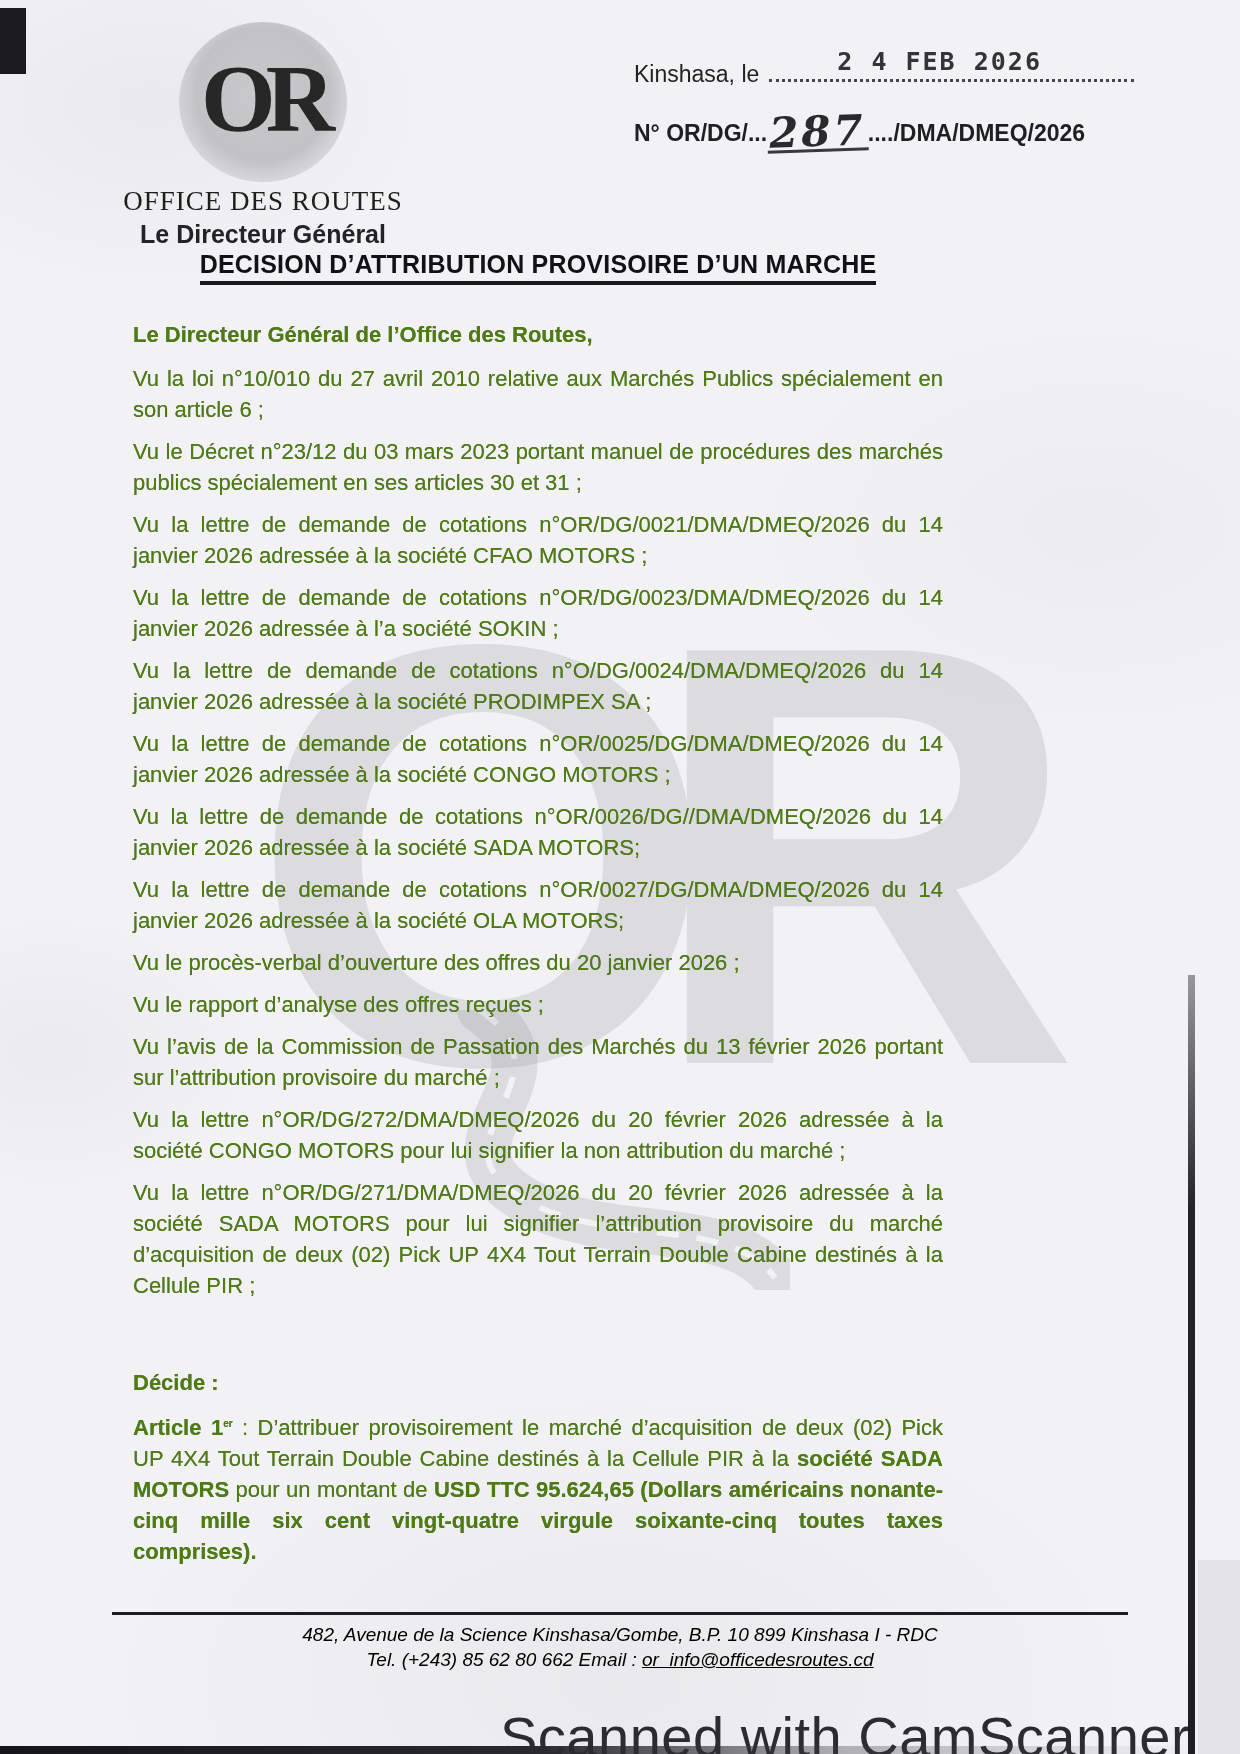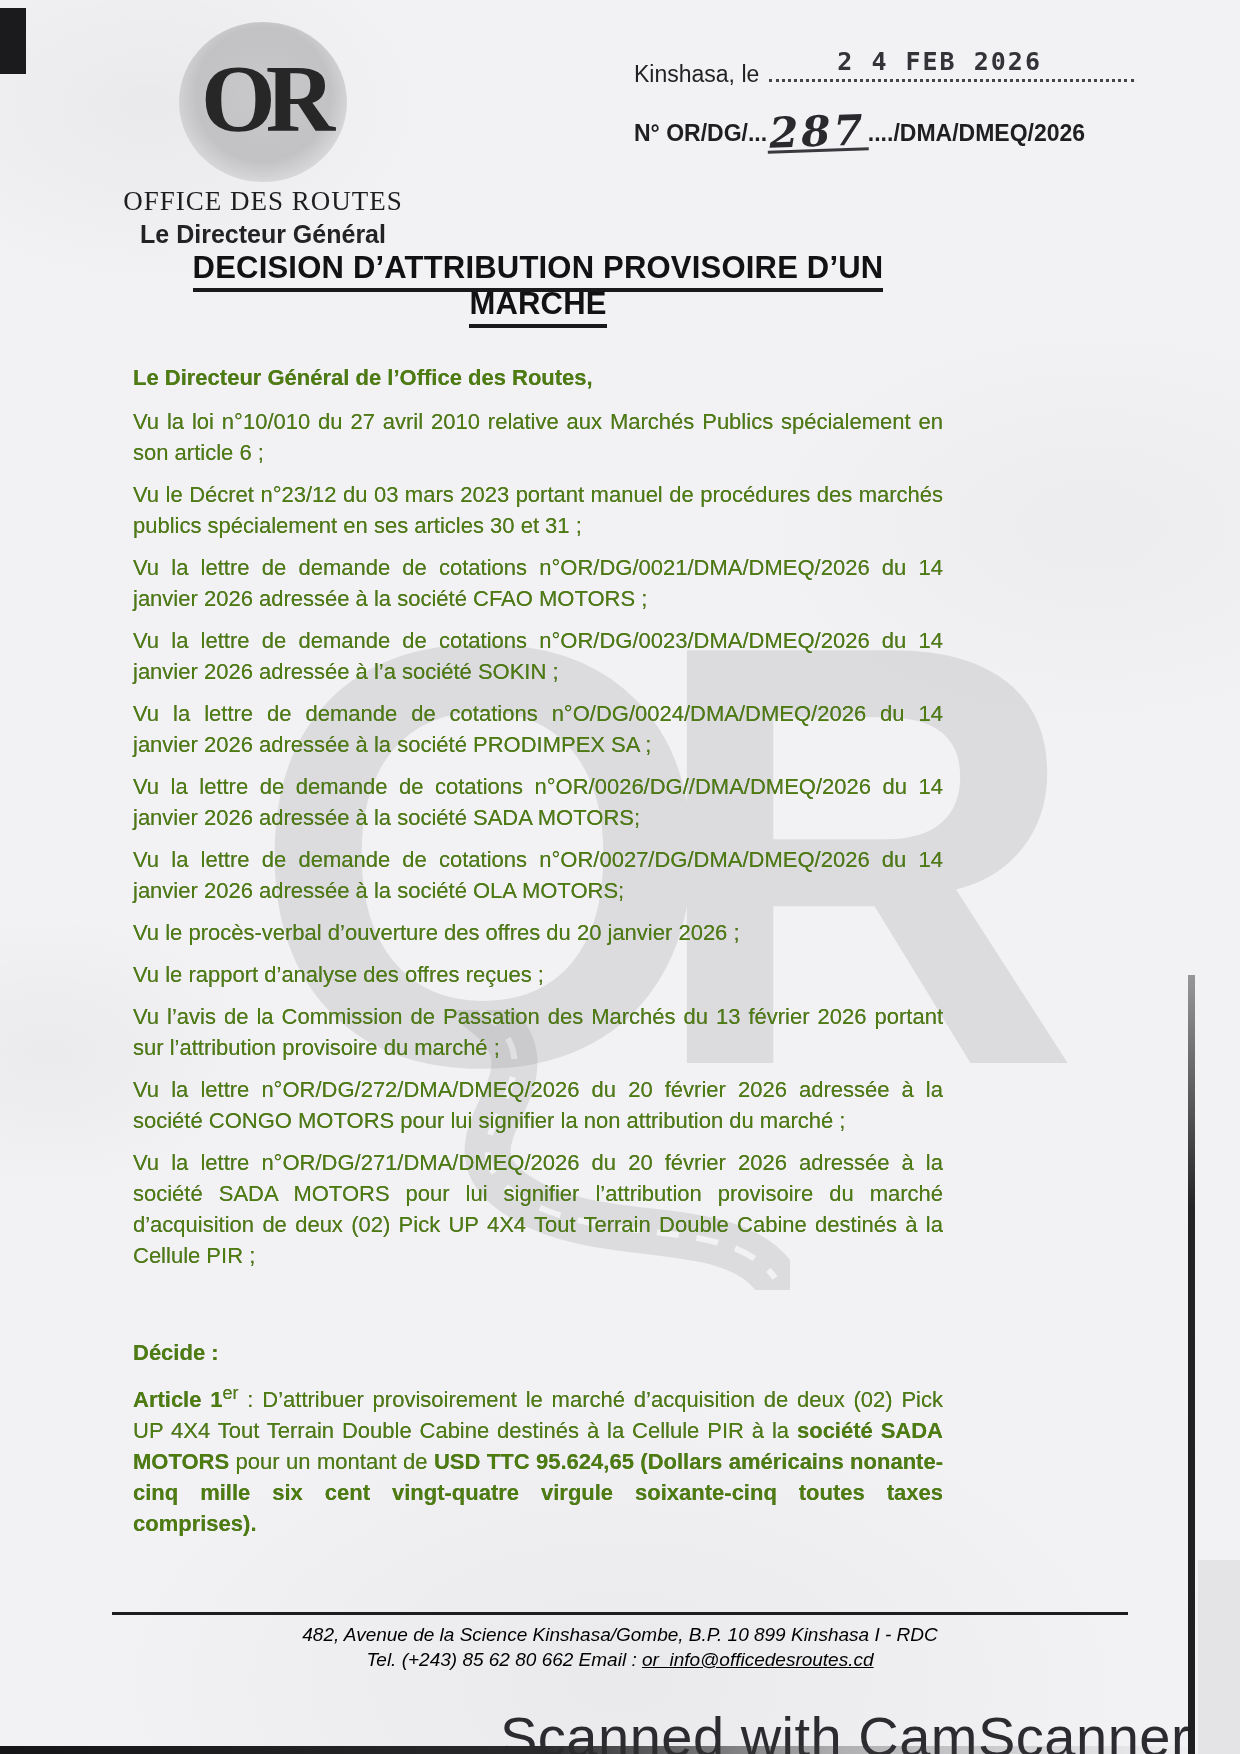--- a/index.html
+++ b/index.html
@@ -62,32 +62,32 @@
     font-family: "DejaVu Serif", serif; font-style: italic; font-weight: 600;
     font-size: 42px; letter-spacing: 3px; color: #2a2a2e;
     display: inline-block; transform: rotate(-2deg) translateY(5px);
     border-bottom: 3px solid #3a3a3e; line-height: 0.8; padding: 0 2px;
   }
 
   
   .doc { position: absolute; left: 133px; top: 250px; width: 810px; z-index: 2; }
   .title-row { text-align: center; margin-bottom: 40px; }
   .title-text {
-    font-size: 31px; font-weight: 700; color: #121214; letter-spacing: 0.2px;
+    font-size: 25px; font-weight: 700; color: #121214; letter-spacing: 0.2px;
     border-bottom: 4px solid #19191b; padding-bottom: 3px;
   }
   .para {
     font-size: 22px; line-height: 31px; margin: 0 0 11px 0;
     text-align: justify; color: #4d7c0f;
     text-shadow: 0 0 0.5px rgba(30,30,34,0.55);
   }
   .opening { font-weight: 700; margin-bottom: 13px; }
   .decide { font-weight: 700; margin-top: 66px; margin-bottom: 10px; }
   .article strong { font-weight: 700; }
-  .article sup { font-weight: 400; font-size: 18px; }
+  .article sup { font-weight: 700; font-size: 10px; }
 
   
   .footer { position: absolute; left: 112px; top: 1612px; width: 1016px; text-align: center; z-index: 2; }
   .footer-rule { border-top: 3.5px solid #1d1d1f; margin-bottom: 7px; }
   .footer-line { font-size: 19px; font-style: italic; color: #000000; line-height: 25px; }
   .email { text-decoration: underline; cursor: pointer; }
 
   
   .camscanner {
     position: absolute; left: 500px; top: 1704px; z-index: 3;
@@ -143,20 +143,21 @@
       <span class="title-text">DECISION D’ATTRIBUTION PROVISOIRE D’UN MARCHE</span>
     </div>
 
     <p class="para opening">Le Directeur Général de l’Office des Routes,</p>
 
     <p class="para">Vu la loi n°10/010 du 27 avril 2010 relative aux Marchés Publics spécialement en son article 6 ;</p>
     <p class="para">Vu le Décret n°23/12 du 03 mars 2023 portant manuel de procédures des marchés publics spécialement en ses articles 30 et 31 ;</p>
     <p class="para">Vu la lettre de demande de cotations n°OR/DG/0021/DMA/DMEQ/2026 du 14 janvier 2026  adressée à la société CFAO MOTORS ;</p>
     <p class="para">Vu la lettre de demande de cotations  n°OR/DG/0023/DMA/DMEQ/2026 du 14 janvier 2026 adressée à l’a société SOKIN ;</p>
     <p class="para">Vu la lettre de demande de cotations n°O/DG/0024/DMA/DMEQ/2026 du 14 janvier 2026 adressée à la société PRODIMPEX SA ;</p>
+    <p class="para">Vu la lettre de demande de cotations n°OR/0025/DG/DMA/DMEQ/2026 du 14 janvier 2026 adressée à la société CONGO MOTORS ;</p>
     <p class="para">Vu la lettre de demande de cotations n°OR/0026/DG//DMA/DMEQ/2026 du 14 janvier 2026 adressée à la société SADA MOTORS;</p>
     <p class="para">Vu la lettre de demande de cotations n°OR/0027/DG/DMA/DMEQ/2026 du 14 janvier 2026 adressée à la société OLA MOTORS;</p>
     <p class="para">Vu le procès-verbal d’ouverture  des offres du 20 janvier  2026 ;</p>
     <p class="para">Vu le rapport d’analyse des offres reçues ;</p>
     <p class="para">Vu l’avis de la Commission de Passation des Marchés du 13 février 2026 portant sur l’attribution provisoire du marché ;</p>
     <p class="para">Vu la lettre n°OR/DG/272/DMA/DMEQ/2026 du 20 février 2026 adressée à la société CONGO MOTORS pour lui signifier la non attribution du marché ;</p>
     <p class="para">Vu la lettre n°OR/DG/271/DMA/DMEQ/2026 du 20 février 2026    adressée à la société SADA MOTORS pour lui signifier l’attribution provisoire du marché d’acquisition de deux (02) Pick UP 4X4 Tout Terrain Double Cabine destinés à la Cellule PIR ;</p>
 
     <p class="para decide">Décide :</p>
 

